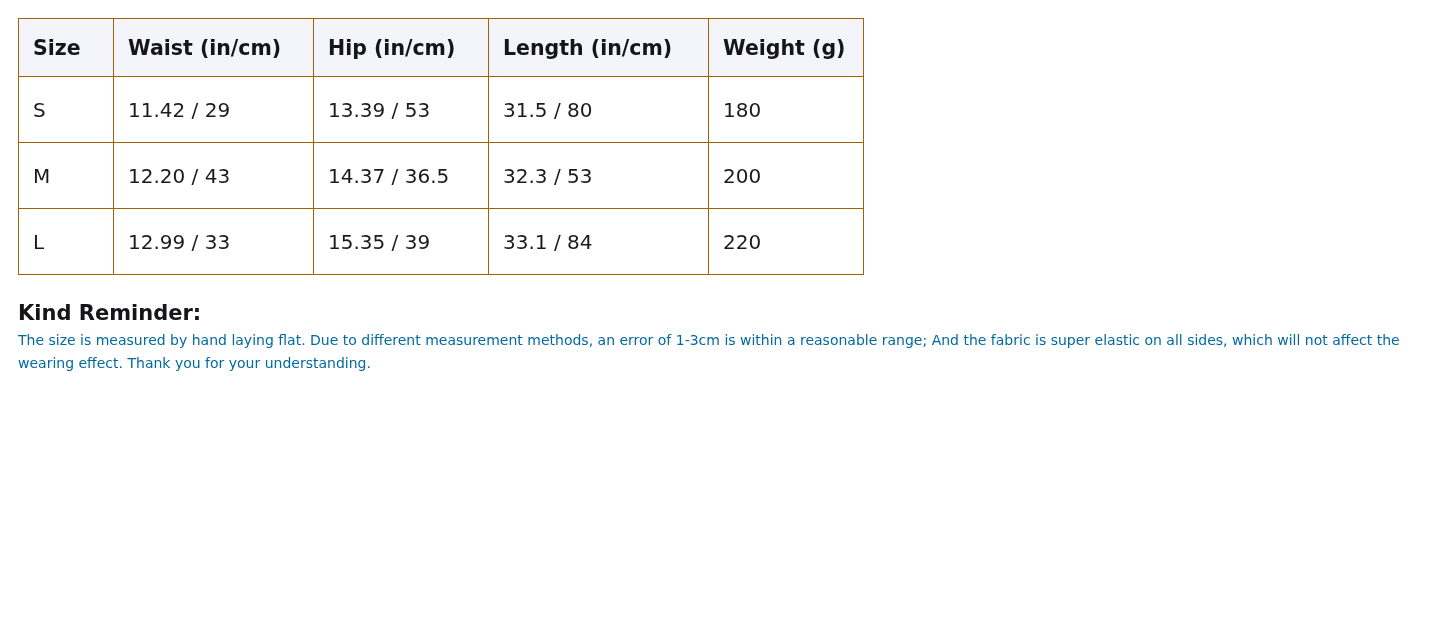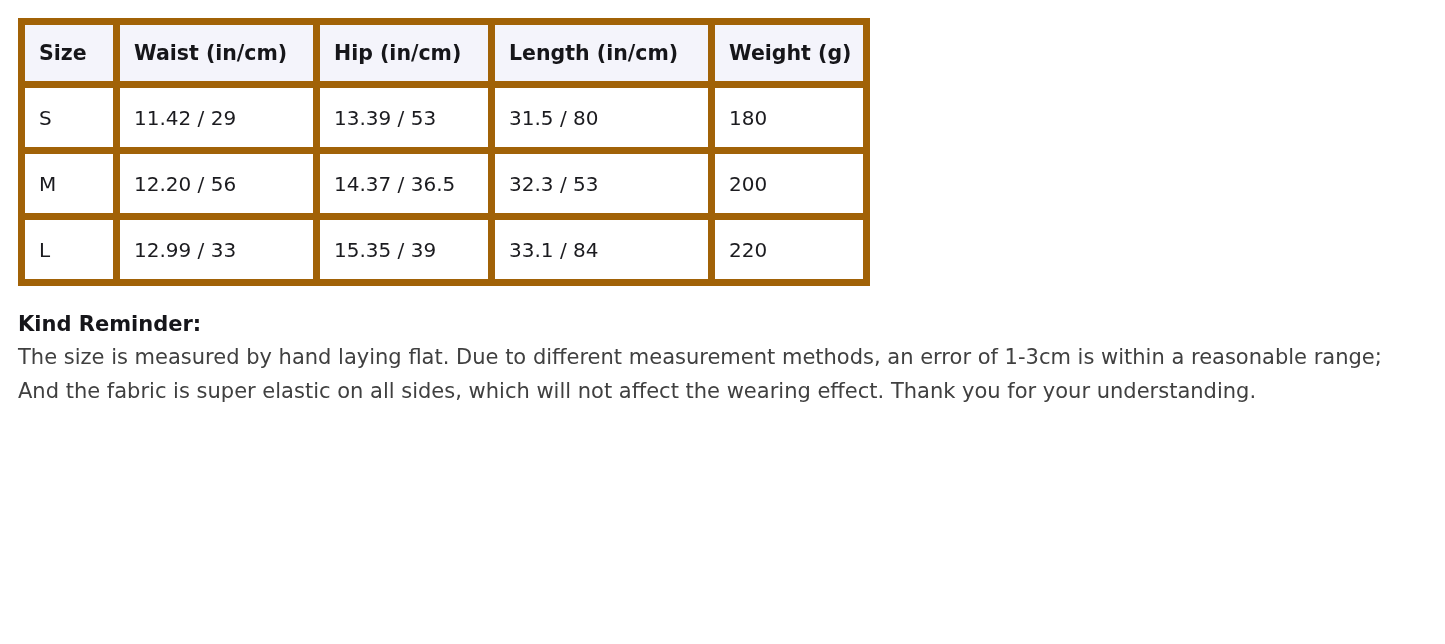--- a/index.html
+++ b/index.html
@@ -22,21 +22,21 @@
     padding: 18px 18px 0 18px;
   }
   table.size-table {
     border-collapse: collapse;
     table-layout: fixed;
     width: 845px;
     font-size: 20px;
   }
   table.size-table th,
   table.size-table td {
-    border: 7px solid #a16207;
+    border: 1px solid #a16207;
     text-align: left;
     vertical-align: middle;
     padding: 16px 14px;
     height: 66px;
     box-sizing: border-box;
     font-weight: normal;
     white-space: nowrap;
   }
   table.size-table thead th {
     background: #f4f4fb;
@@ -59,23 +59,23 @@
     margin-top: 26px;
     width: 1400px;
   }
   .reminder-title {
     font-size: 21px;
     font-weight: bold;
     color: #16161a;
     margin-bottom: 4px;
   }
   .reminder-body {
-    font-size: 21px;
+    font-size: 14px;
     line-height: 1.62;
-    color: #404040;
+    color: #0369a1;
     max-width: 1395px;
   }
 </style>
 </head>
 <body>
 
 <div class="page">
 
   <table class="size-table">
     <colgroup>
@@ -97,21 +97,21 @@
     <tbody>
       <tr>
         <td>S</td>
         <td>11.42 / 29</td>
         <td>13.39 / 53</td>
         <td>31.5 / 80</td>
         <td>180</td>
       </tr>
       <tr>
         <td>M</td>
-        <td>12.20 / 56</td>
+        <td>12.20 / 43</td>
         <td>14.37 / 36.5</td>
         <td>32.3 / 53</td>
         <td>200</td>
       </tr>
       <tr>
         <td>L</td>
         <td>12.99 / 33</td>
         <td>15.35 / 39</td>
         <td>33.1 / 84</td>
         <td>220</td>

